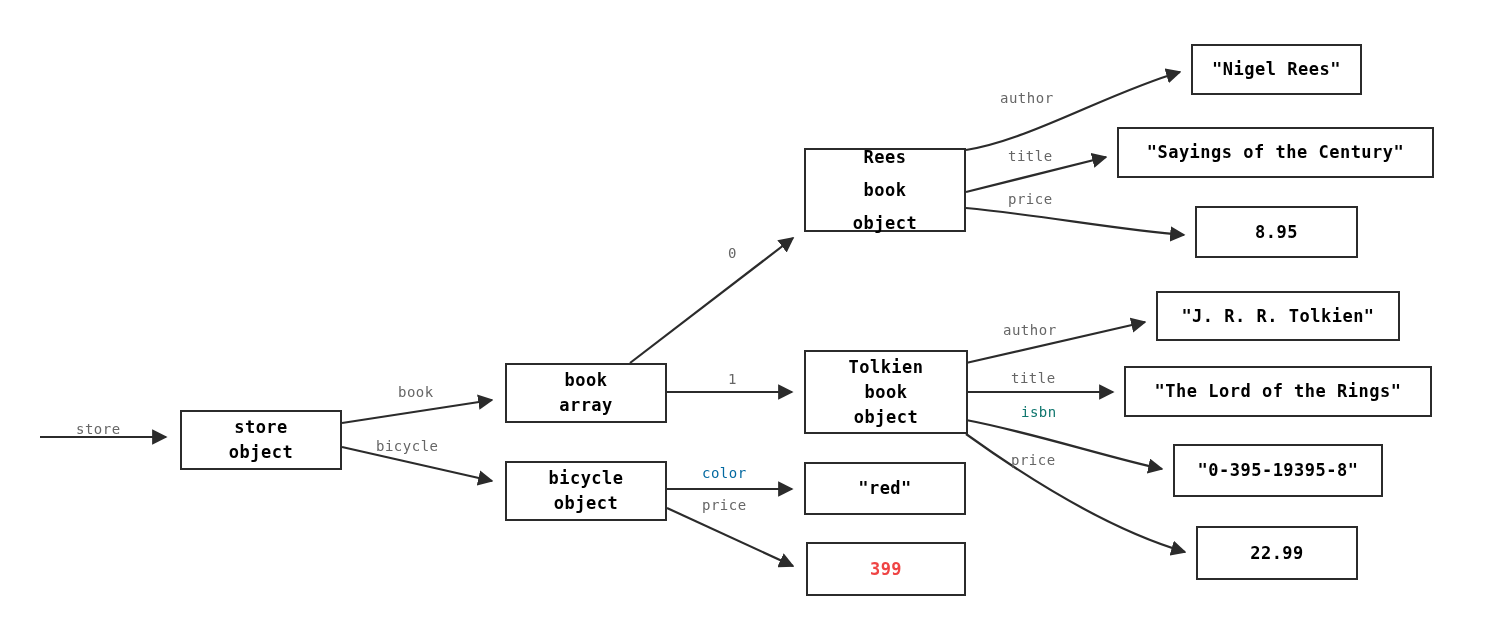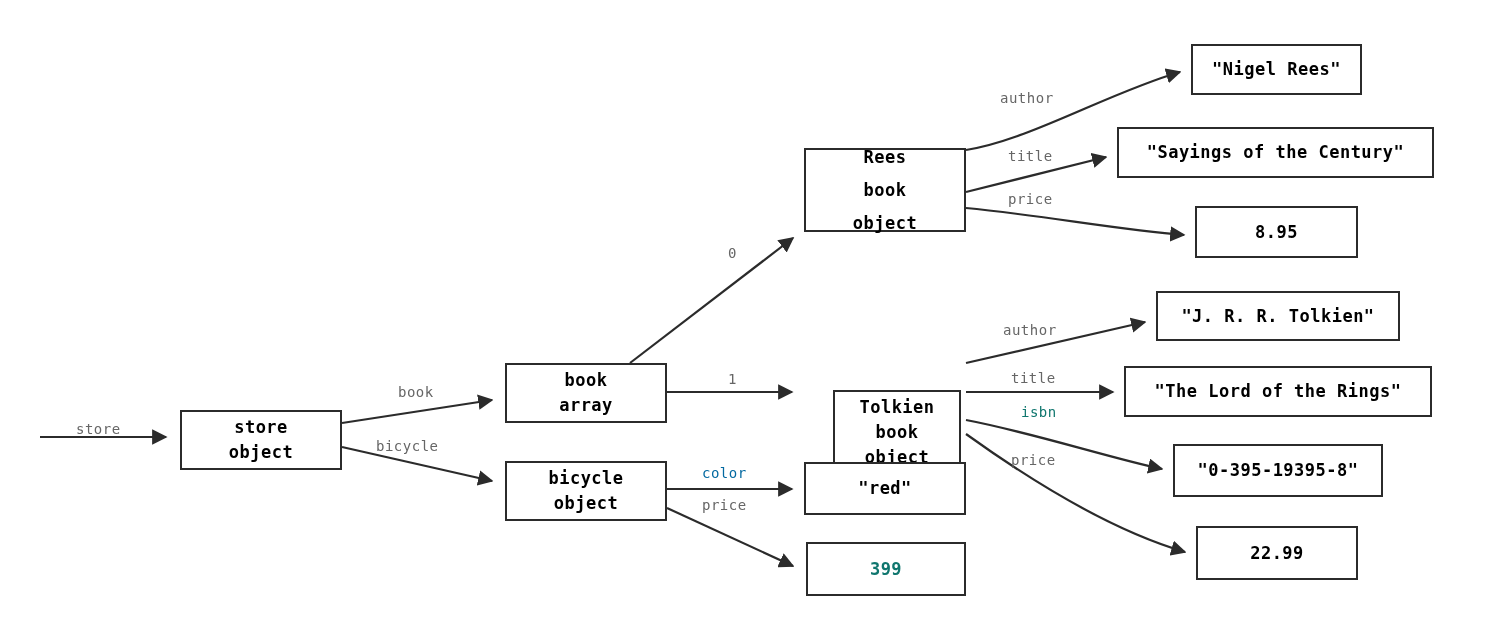--- a/index.html
+++ b/index.html
@@ -92,30 +92,30 @@
 
       <path d="M 667,508 L 793,566"></path>
     </g>
   </svg>
 
   <div id="nodes">
       <div class="node" style="left: 180px; top: 410px; width: 162px; height: 60px; border-color: rgb(43, 43, 43); color: rgb(0, 0, 0);"><span class="ln">store</span><span class="ln">object</span></div>
       <div class="node" style="left: 505px; top: 363px; width: 162px; height: 60px; border-color: rgb(43, 43, 43); color: rgb(0, 0, 0);"><span class="ln">book</span><span class="ln">array</span></div>
       <div class="node" style="left: 505px; top: 461px; width: 162px; height: 60px; border-color: rgb(43, 43, 43); color: rgb(0, 0, 0);"><span class="ln">bicycle</span><span class="ln">object</span></div>
       <div class="node" style="left: 804px; top: 148px; width: 162px; height: 84px; border-color: rgb(43, 43, 43); color: rgb(0, 0, 0); gap: 8px;"><span class="ln">Rees</span><span class="ln">book</span><span class="ln">object</span></div>
-      <div class="node" style="left: 833px; top: 350px; width: 128px; height: 84px; border-color: rgb(43, 43, 43); color: rgb(0, 0, 0); margin-top: 40px;"><span class="ln">Tolkien</span><span class="ln">book</span><span class="ln">object</span></div>
+      <div class="node" style="left: 804px; top: 350px; width: 164px; height: 84px; border-color: rgb(43, 43, 43); color: rgb(0, 0, 0);"><span class="ln">Tolkien</span><span class="ln">book</span><span class="ln">object</span></div>
       <div class="node" style="left: 1191px; top: 44px; width: 171px; height: 51px; border-color: rgb(43, 43, 43); color: rgb(0, 0, 0);"><span class="ln">"Nigel Rees"</span></div>
       <div class="node" style="left: 1117px; top: 127px; width: 317px; height: 51px; border-color: rgb(43, 43, 43); color: rgb(0, 0, 0);"><span class="ln">"Sayings of the Century"</span></div>
       <div class="node" style="left: 1195px; top: 206px; width: 163px; height: 52px; border-color: rgb(43, 43, 43); color: rgb(0, 0, 0);"><span class="ln">8.95</span></div>
       <div class="node" style="left: 1156px; top: 291px; width: 244px; height: 50px; border-color: rgb(43, 43, 43); color: rgb(0, 0, 0);"><span class="ln">"J. R. R. Tolkien"</span></div>
       <div class="node" style="left: 1124px; top: 366px; width: 308px; height: 51px; border-color: rgb(43, 43, 43); color: rgb(0, 0, 0);"><span class="ln">"The Lord of the Rings"</span></div>
       <div class="node" style="left: 1173px; top: 444px; width: 210px; height: 53px; border-color: rgb(43, 43, 43); color: rgb(0, 0, 0);"><span class="ln">"0-395-19395-8"</span></div>
       <div class="node" style="left: 1196px; top: 526px; width: 162px; height: 54px; border-color: rgb(43, 43, 43); color: rgb(0, 0, 0);"><span class="ln">22.99</span></div>
       <div class="node" style="left: 804px; top: 462px; width: 162px; height: 53px; border-color: rgb(43, 43, 43); color: rgb(0, 0, 0);"><span class="ln">"red"</span></div>
-      <div class="node" style="left: 806px; top: 542px; width: 160px; height: 54px; border-color: rgb(43, 43, 43); color: #0f766e; justify-content: center;"><span class="ln">399</span></div>
+      <div class="node" style="left: 806px; top: 542px; width: 160px; height: 54px; border-color: rgb(43, 43, 43); color: #ef4444; justify-content: center;"><span class="ln">399</span></div>
     </div>
   <div id="labels">
       <div class="edge-label" style="left: 76px; top: 421px; color: rgb(102, 102, 102);">store</div>
       <div class="edge-label" style="left: 398px; top: 384px; color: rgb(102, 102, 102);">book</div>
       <div class="edge-label" style="left: 376px; top: 438px; color: rgb(102, 102, 102);">bicycle</div>
       <div class="edge-label" style="left: 728px; top: 245px; color: rgb(102, 102, 102);">0</div>
       <div class="edge-label" style="left: 728px; top: 371px; color: rgb(102, 102, 102);">1</div>
       <div class="edge-label" style="left: 1000px; top: 90px; color: rgb(102, 102, 102);">author</div>
       <div class="edge-label" style="left: 1008px; top: 148px; color: rgb(102, 102, 102);">title</div>
       <div class="edge-label" style="left: 1008px; top: 191px; color: rgb(102, 102, 102);">price</div>

